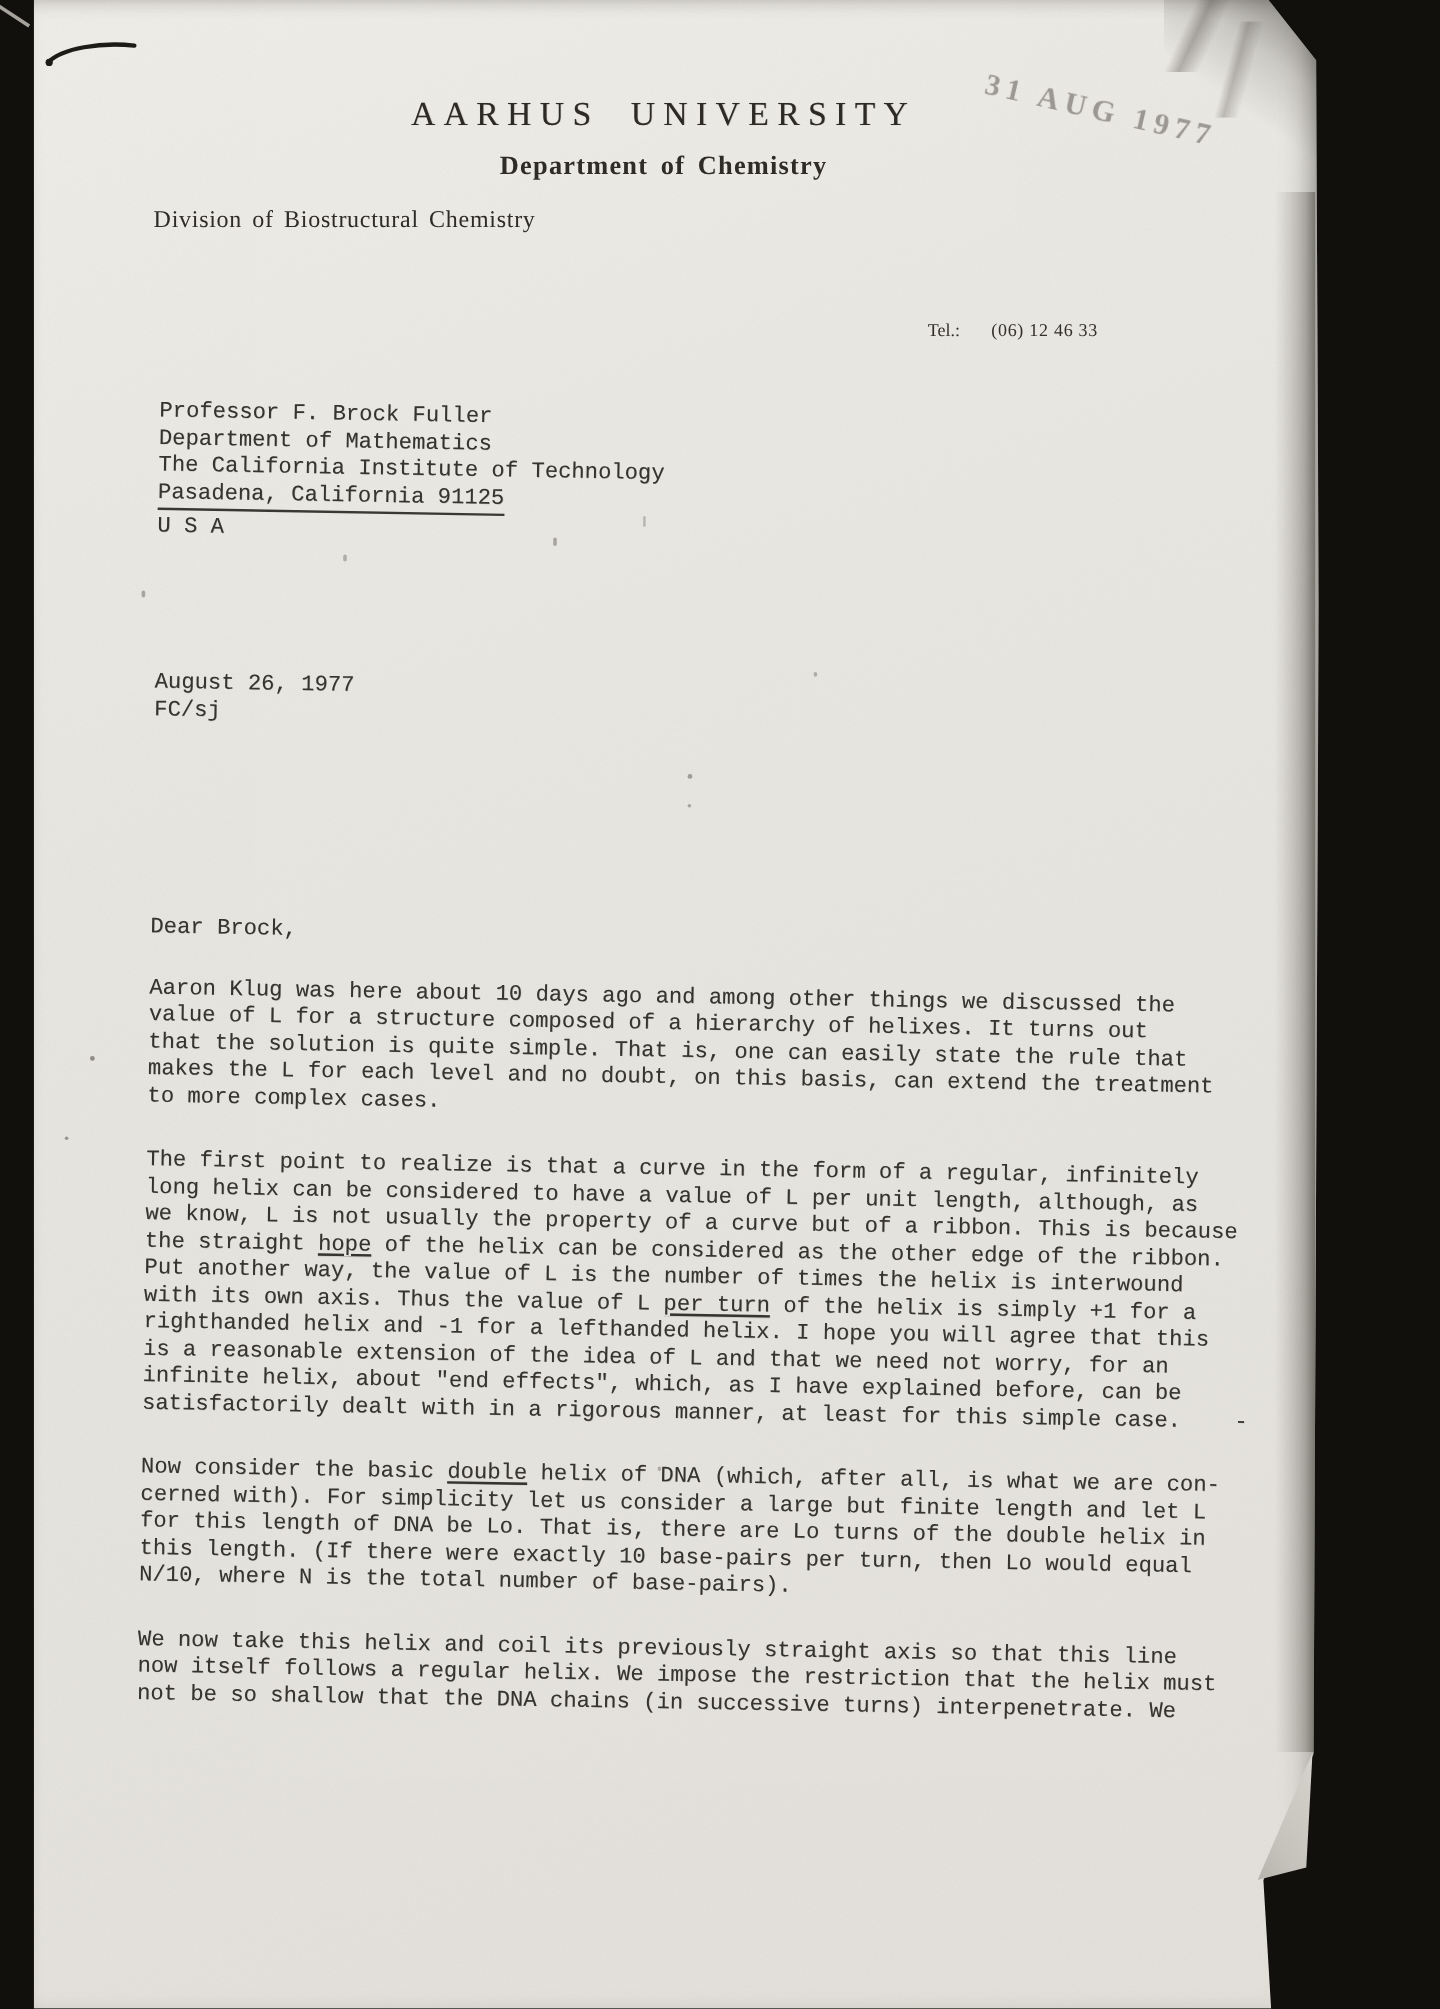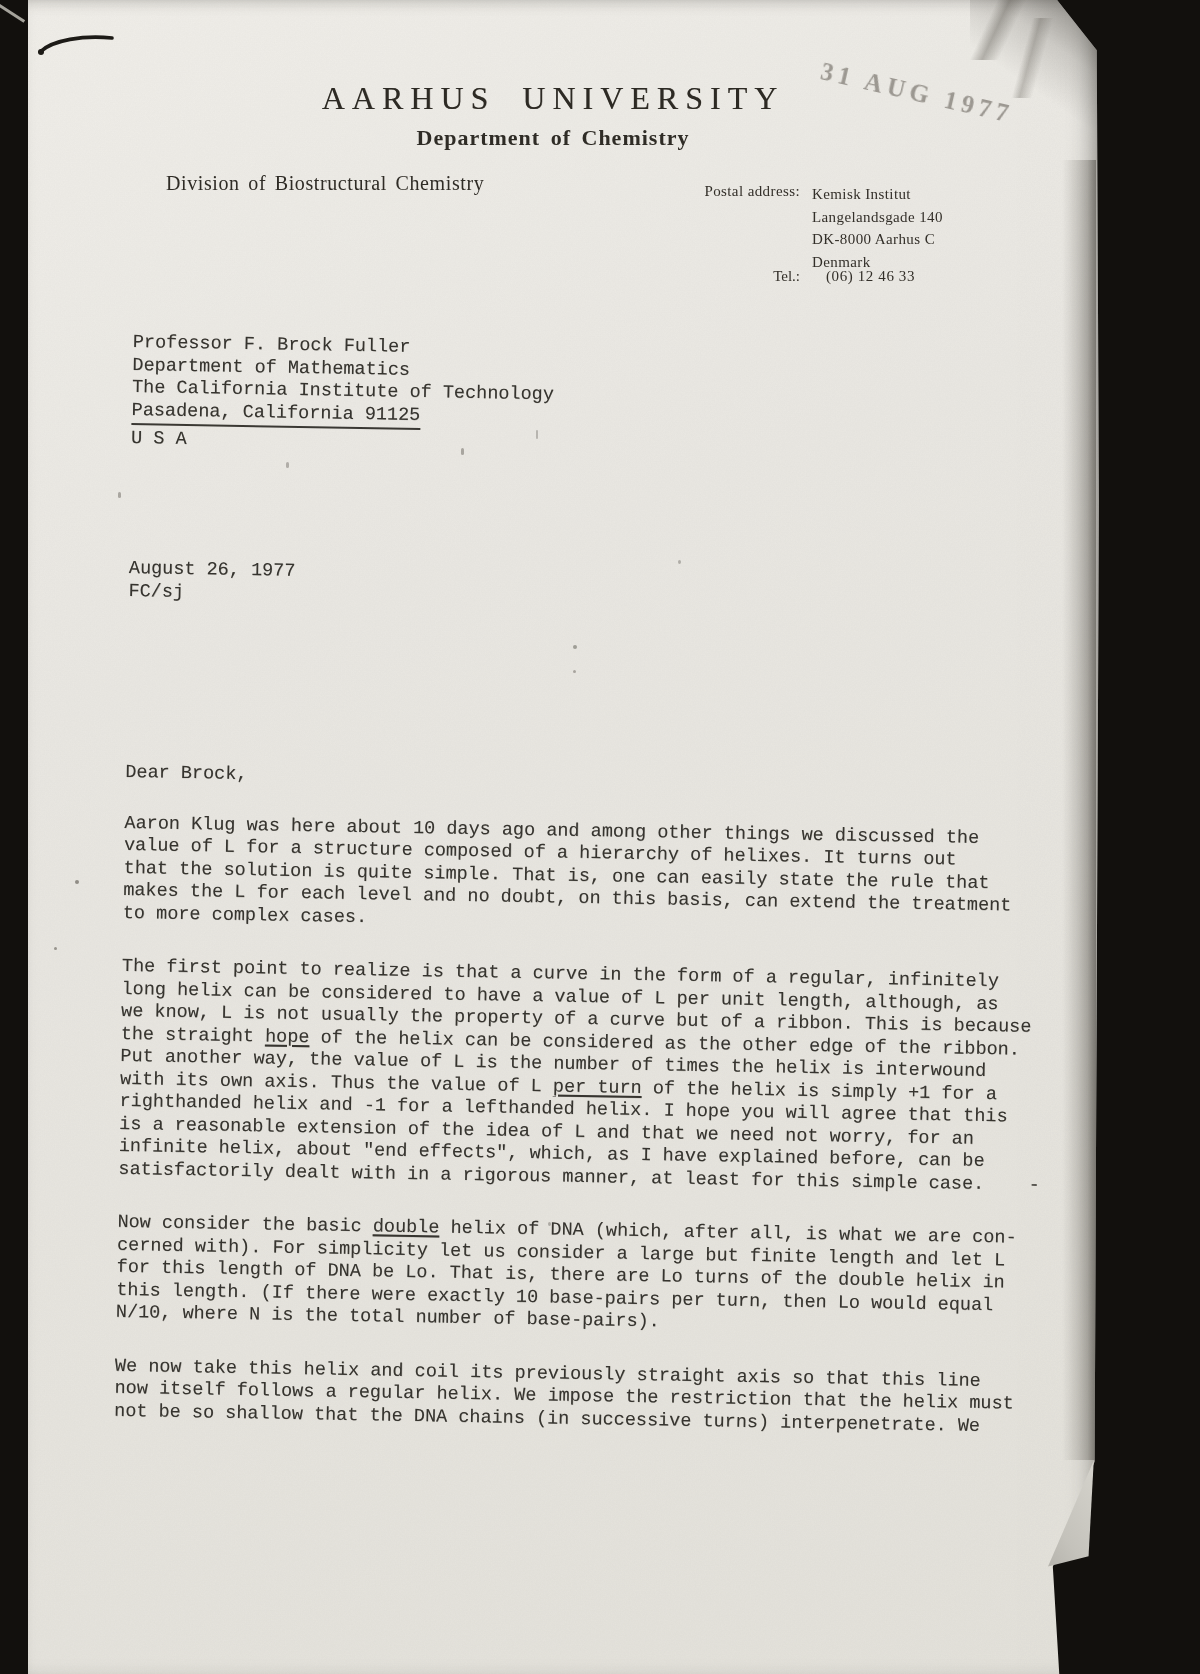--- a/index.html
+++ b/index.html
@@ -27,26 +27,26 @@
          background:linear-gradient(to right,transparent,rgba(80,76,68,.28) 75%,rgba(60,57,50,.45));}
   .fold-flap{position:absolute;left:1048px;top:1456px;width:52px;height:114px;
          clip-path:polygon(88% 4%,0 97%,78% 88%);
          background:linear-gradient(235deg,#d7d5ce,#c4c2bb 70%,#b5b3ac);}
 
   .spk{position:absolute;border-radius:50%;background:#4a463e;}
 
   
   .penmark{position:absolute;left:8px;top:30px;}
   .uni-title{position:absolute;left:0;top:80px;width:1050px;text-align:center;
-         font-size:32px;letter-spacing:7px;word-spacing:12px;color:#2d2a24;
+         font-size:28px;letter-spacing:7px;word-spacing:12px;color:#2d2a24;
          text-shadow:.4px .4px .6px rgba(58,54,46,.45);}
   .dept{position:absolute;left:0;top:125px;width:1050px;text-align:center;
          font-size:22px;letter-spacing:1px;word-spacing:4px;color:#2f2c26;font-weight:bold;}
   .division{position:absolute;left:100px;top:172px;font-size:20px;letter-spacing:.6px;
-         word-spacing:3px;color:#2f2c26;margin-left:38px;}
+         word-spacing:3px;color:#2f2c26;}
   .postal{position:absolute;left:667px;top:183px;display:flex;font-size:15px;color:#332f29;}
   .postal .plabel{width:105px;text-align:right;letter-spacing:.4px;}
   .postal .pvals{margin-left:12px;line-height:21px;letter-spacing:.4px;}
   .telrow{position:absolute;left:667px;top:268px;display:flex;font-size:15px;color:#332f29;justify-content:flex-end;}
   .telrow .plabel{width:105px;text-align:right;}
   .telrow .tval{margin-left:26px;letter-spacing:.6px;}
 
   
   .stamp{position:absolute;left:790px;top:84px;width:240px;transform:rotate(13deg);
          font-family:"Liberation Serif",serif;font-weight:bold;font-size:25px;
@@ -101,29 +101,20 @@
     <div class="spk" style="left:545px;top:645px;width:4px;height:4px;opacity:.45"></div>
     <div class="spk" style="left:508px;top:430px;width:2px;height:9px;opacity:.3;border-radius:2px"></div>
     <div class="spk" style="left:650px;top:560px;width:3px;height:4px;opacity:.35"></div>
     <div class="spk" style="left:520px;top:1222px;width:3px;height:4px;opacity:.35"></div>
     <div class="spk" style="left:545px;top:670px;width:3px;height:3px;opacity:.4"></div>
 
     <div class="uni-title">AARHUS UNIVERSITY</div>
     <div class="dept">Department of Chemistry</div>
     <div class="division">Division of Biostructural Chemistry</div>
 
-    <div class="postal">
-      <div class="plabel">Postal address:</div>
-      <div class="pvals">
-          <div class="tline"><span>Kemisk Institut</span></div>
-          <div class="tline"><span>Langelandsgade 140</span></div>
-          <div class="tline"><span>DK-8000 Aarhus C</span></div>
-          <div class="tline"><span>Denmark</span></div>
-        </div>
-    </div>
     <div class="telrow">
       <div class="plabel">Tel.:</div>
       <div class="tval">(06) 12 46 33</div>
     </div>
 
     <div class="stamp">31 AUG 1977</div>
 
     <div class="typewriter">
       <div class="recipient">
         <div>

